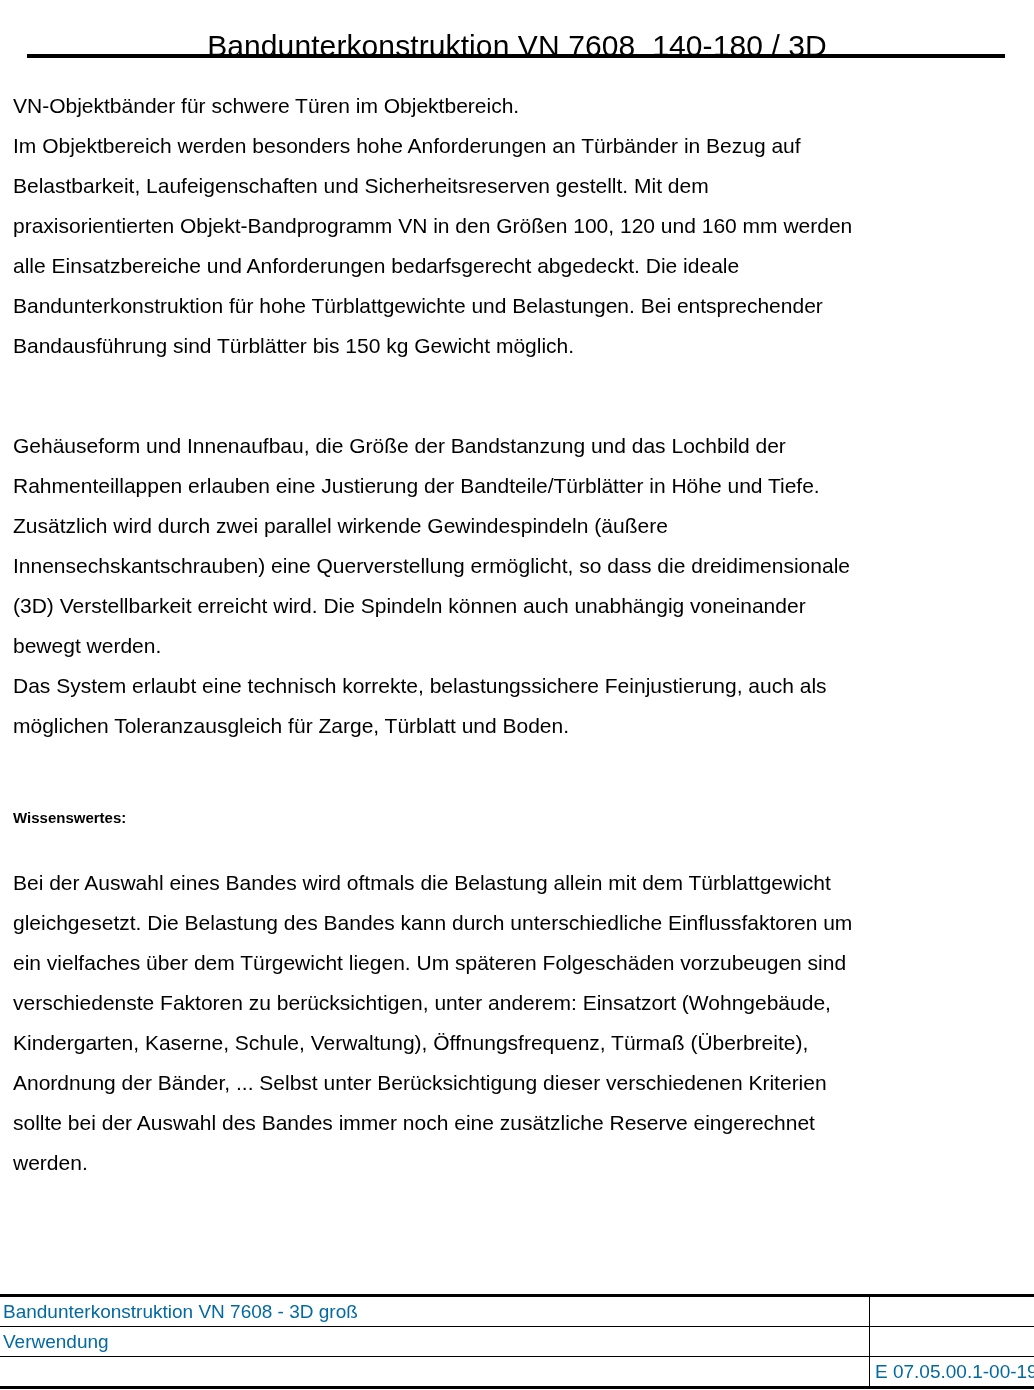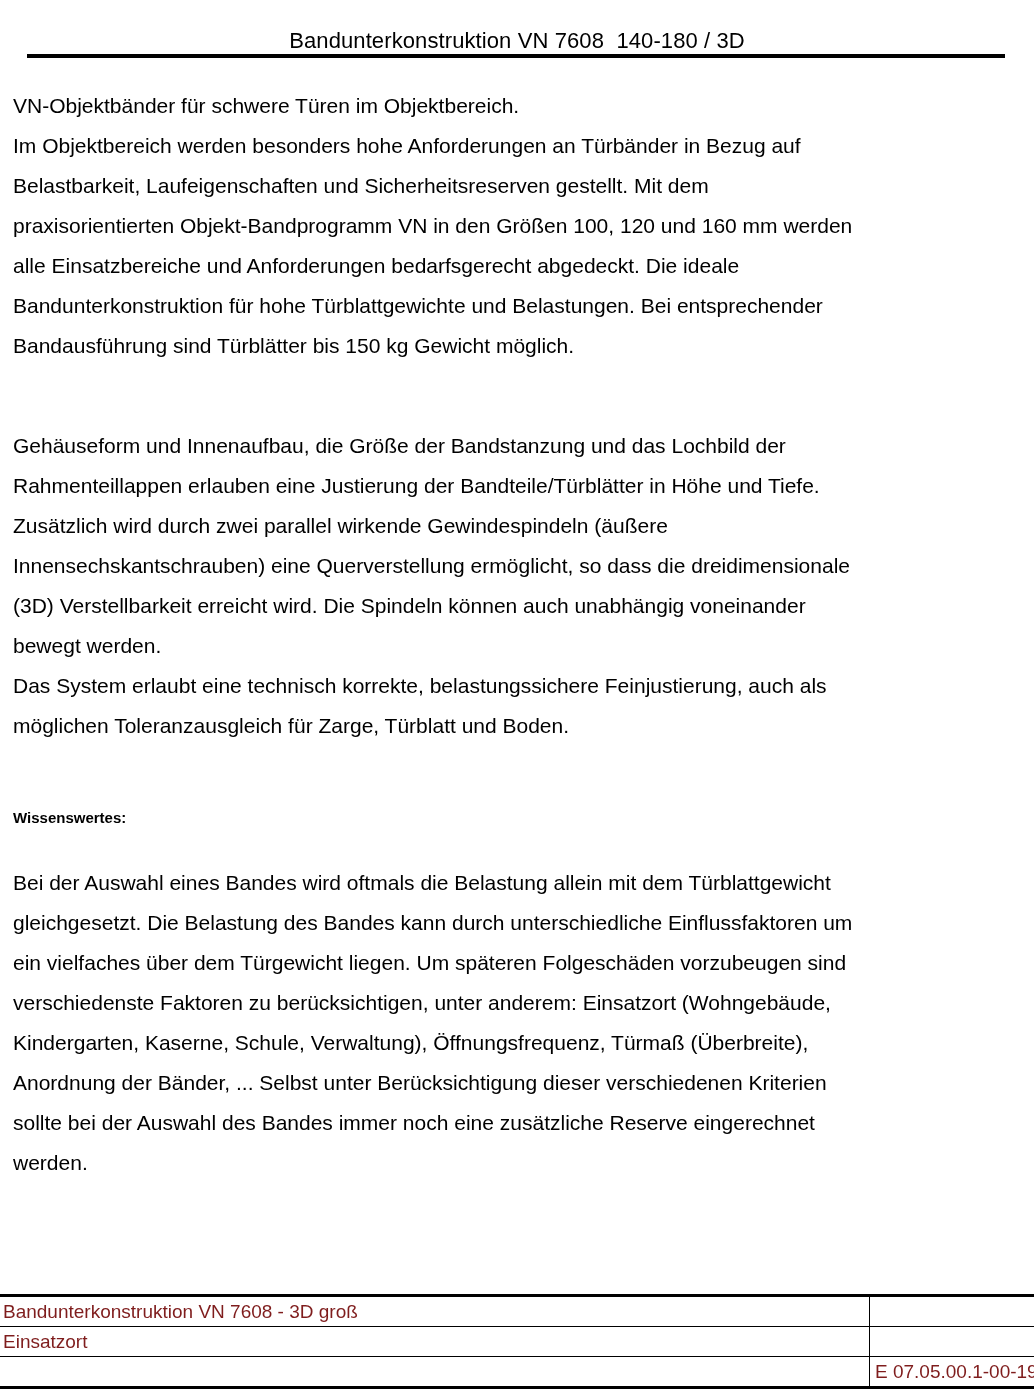--- a/index.html
+++ b/index.html
@@ -24,21 +24,21 @@
     box-sizing: border-box;
   }
 
   
   .doc-title {
     position: absolute;
     top: 6px;
     left: 0;
     width: 1034px;
     text-align: center;
-    font-size: 22px;
+    font-size: 30px;
     font-weight: 400;
     letter-spacing: 0.1px;
     line-height: 40px;
     white-space: pre;
   }
   .title-rule {
     position: absolute;
     top: 54px;
     left: 27px;
     width: 978px;
@@ -82,21 +82,21 @@
     top: 1294px;
     width: 1034px;
     border-collapse: collapse;
     table-layout: fixed;
   }
   .footer-table td {
     border: 1px solid #000000;
     padding: 0;
     height: 29px;
     vertical-align: middle;
-    color: #7f1d1d;
+    color: #0369a1;
     font-size: 19px;
     line-height: 22px;
     font-family: "Liberation Sans", sans-serif;
     white-space: nowrap;
   }
   .footer-table td.left-cell {
     width: 866px;
     border-left: none;
     padding-left: 3px;
   }
@@ -168,21 +168,21 @@
 
   </div>
 
   <table class="footer-table">
     <tbody>
       <tr class="top-row">
         <td class="left-cell">Bandunterkonstruktion VN 7608 - 3D groß</td>
         <td class="right-cell"></td>
       </tr>
       <tr>
-        <td class="left-cell">Einsatzort</td>
+        <td class="left-cell">Verwendung</td>
         <td class="right-cell"></td>
       </tr>
       <tr class="bottom-row">
         <td class="left-cell"></td>
         <td class="right-cell">E 07.05.00.1-00-19</td>
       </tr>
     </tbody>
   </table>
 
 </div>

